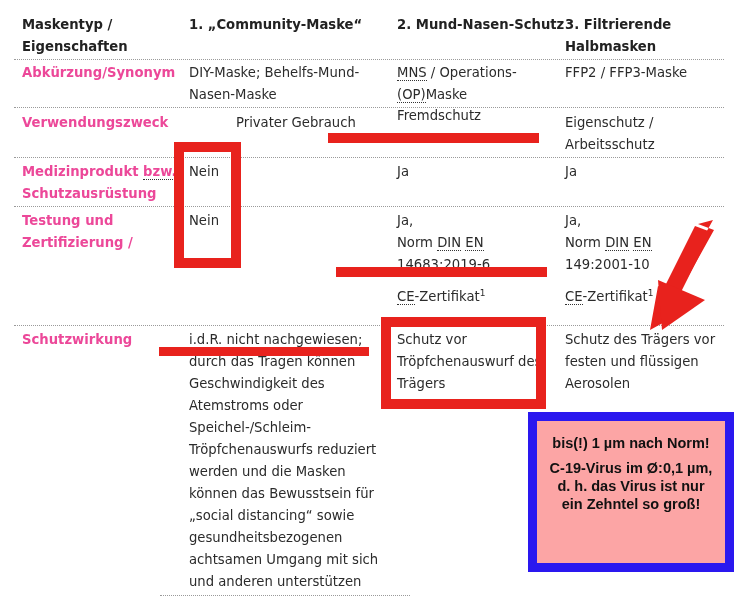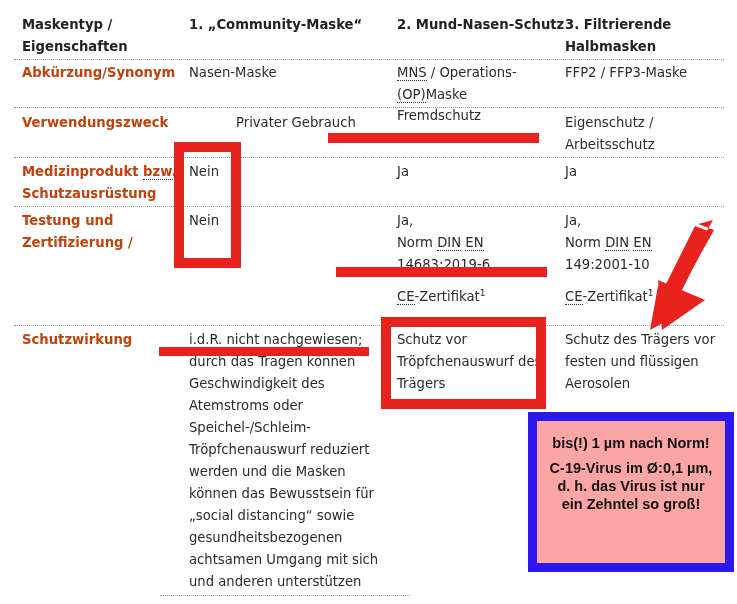--- a/index.html
+++ b/index.html
@@ -3,21 +3,21 @@
   <meta charset="utf-8">
   <style>
     html, body { margin: 0; padding: 0; background: #ffffff; }
     body {
       width: 737px; height: 604px; position: relative; overflow: hidden;
       font-family: "DejaVu Sans", sans-serif; color: #2b2b2b;
     }
     .tbl { position: absolute; left: 0; top: 0; width: 737px; }
     .cell { position: absolute; font-size: 13.2px; line-height: 22px; white-space: nowrap; }
     .hdr { font-weight: bold; color: #222; }
-    .lbl { font-weight: bold; color: #c2410c; }
+    .lbl { font-weight: bold; color: #ec4899; }
     .sep { position: absolute; left: 14px; width: 710px; height: 0; border-top: 1px dotted #9a9a9a; }
     .abbr { border-bottom: 1px dotted #333; }
     sup { font-size: 9px; vertical-align: 5px; line-height: 0; }
 
     .red-bar { position: absolute; background: #e8221d; }
     .red-box { position: absolute; border: 10px solid #e8221d; box-sizing: border-box; background: transparent; }
     .blue-box {
       position: absolute; left: 528px; top: 412px; width: 206px; height: 160px;
       border: 9px solid #2a18ef; box-sizing: border-box; background: #fca5a5;
       font-family: "Liberation Sans", sans-serif; font-weight: bold; color: #111;
@@ -40,20 +40,21 @@
   <div class="cell hdr" style="left:397px; top:14px;">2. Mund-Nasen-Schutz</div>
   <div class="cell hdr" style="left:565px; top:14px;">
     <div>3. Filtrierende</div>
     <div>Halbmasken</div>
   </div>
 
   <div class="sep" style="top:59px;"></div>
 
   <div class="cell lbl" style="left:22px; top:62px;">Abkürzung/Synonym</div>
   <div class="cell" style="left:189px; top:62px;">
+    <div>DIY-Maske; Behelfs-Mund-</div>
     <div>Nasen-Maske</div>
   </div>
   <div class="cell" style="left:397px; top:62px;">
     <div><span class="abbr">MNS</span><span> / Operations-</span></div>
     <div><span class="abbr">(OP)</span><span>Maske</span></div>
   </div>
   <div class="cell" style="left:565px; top:62px;">FFP2 / FFP3-Maske</div>
 
   <div class="sep" style="top:107px;"></div>
 
@@ -97,21 +98,21 @@
 
   <div class="sep" style="top:325px;"></div>
 
   <div class="cell lbl" style="left:22px; top:329px;">Schutzwirkung</div>
   <div class="cell" style="left:189px; top:329px;">
     <div>i.d.R. nicht nachgewiesen;</div>
     <div>durch das Tragen können</div>
     <div>Geschwindigkeit des</div>
     <div>Atemstroms oder</div>
     <div>Speichel-/Schleim-</div>
-    <div>Tröpfchenauswurf reduziert</div>
+    <div>Tröpfchenauswurfs reduziert</div>
     <div>werden und die Masken</div>
     <div>können das Bewusstsein für</div>
     <div>„social distancing“ sowie</div>
     <div>gesundheitsbezogenen</div>
     <div>achtsamen Umgang mit sich</div>
     <div>und anderen unterstützen</div>
   </div>
   <div class="cell" style="left:397px; top:329px;">
     <div>Schutz vor</div>
     <div>Tröpfchenauswurf des</div>

